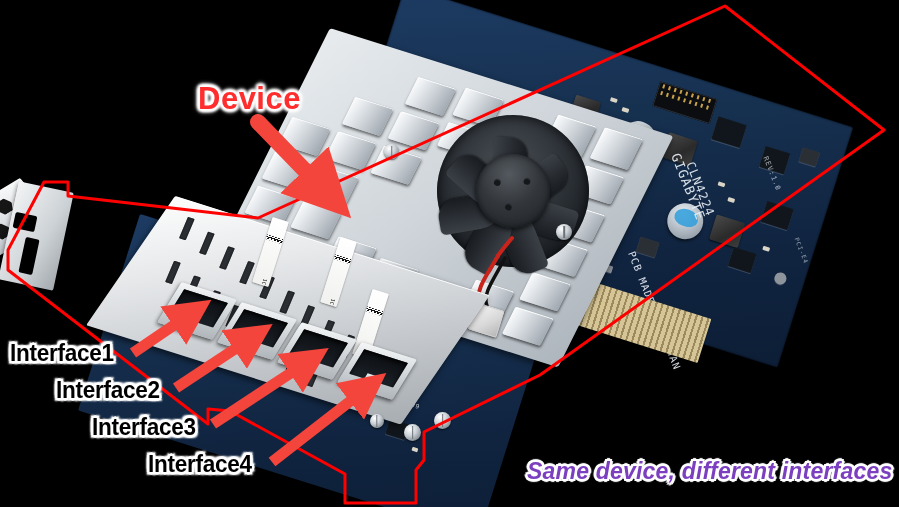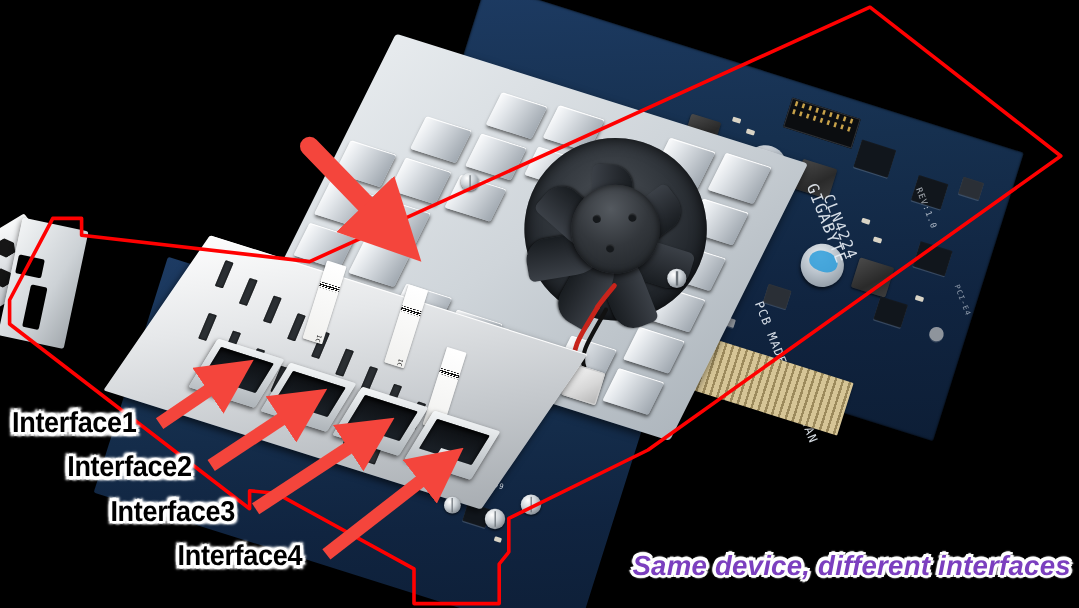--- a/index.html
+++ b/index.html
@@ -400,20 +400,21 @@
              Z" fill="none" stroke="#ff0000" stroke-width="3" stroke-linejoin="round" stroke-linecap="round"></path>
 
     <line x1="258" y1="122" x2="320" y2="186" stroke="#f4453c" stroke-width="16" stroke-linecap="round" marker-end="url(#arrowhead)"></line>
 
     <line x1="133" y1="353" x2="186" y2="317" stroke="#f4453c" stroke-width="11" stroke-linecap="butt" marker-end="url(#arrowhead)"></line>
     <line x1="176" y1="388" x2="247" y2="341" stroke="#f4453c" stroke-width="11" stroke-linecap="butt" marker-end="url(#arrowhead)"></line>
     <line x1="213" y1="424" x2="303" y2="365" stroke="#f4453c" stroke-width="11" stroke-linecap="butt" marker-end="url(#arrowhead)"></line>
     <line x1="272" y1="462" x2="362" y2="392" stroke="#f4453c" stroke-width="11" stroke-linecap="butt" marker-end="url(#arrowhead)"></line>
   </svg>
 
+  <div class="anno anno-device" style="left:198px;top:83px;">Device</div>
 
   <div class="anno anno-iface" style="left:10px;top:341px;">Interface1</div>
   <div class="anno anno-iface" style="left:56px;top:378px;">Interface2</div>
   <div class="anno anno-iface" style="left:92px;top:415px;">Interface3</div>
   <div class="anno anno-iface" style="left:148px;top:452px;">Interface4</div>
 
   <div class="anno anno-caption" style="left:527px;top:460px;font-style:italic;">Same device, different interfaces</div>
 
 </div>
 

